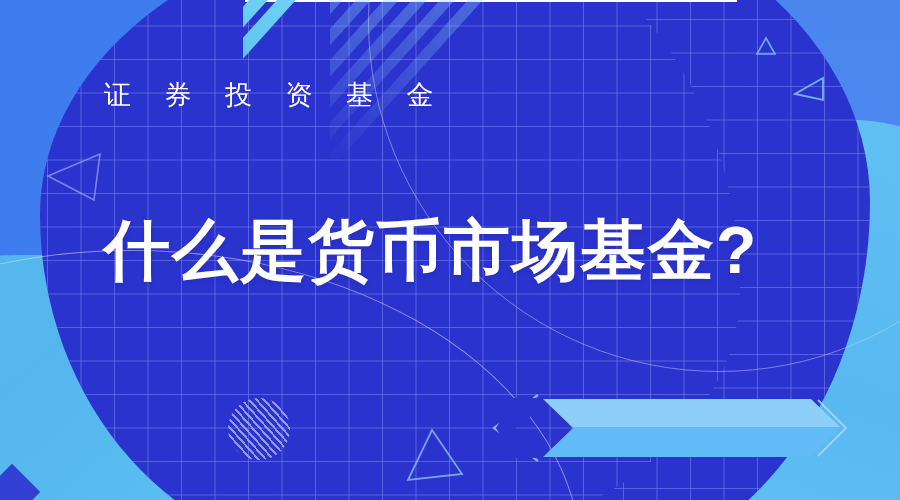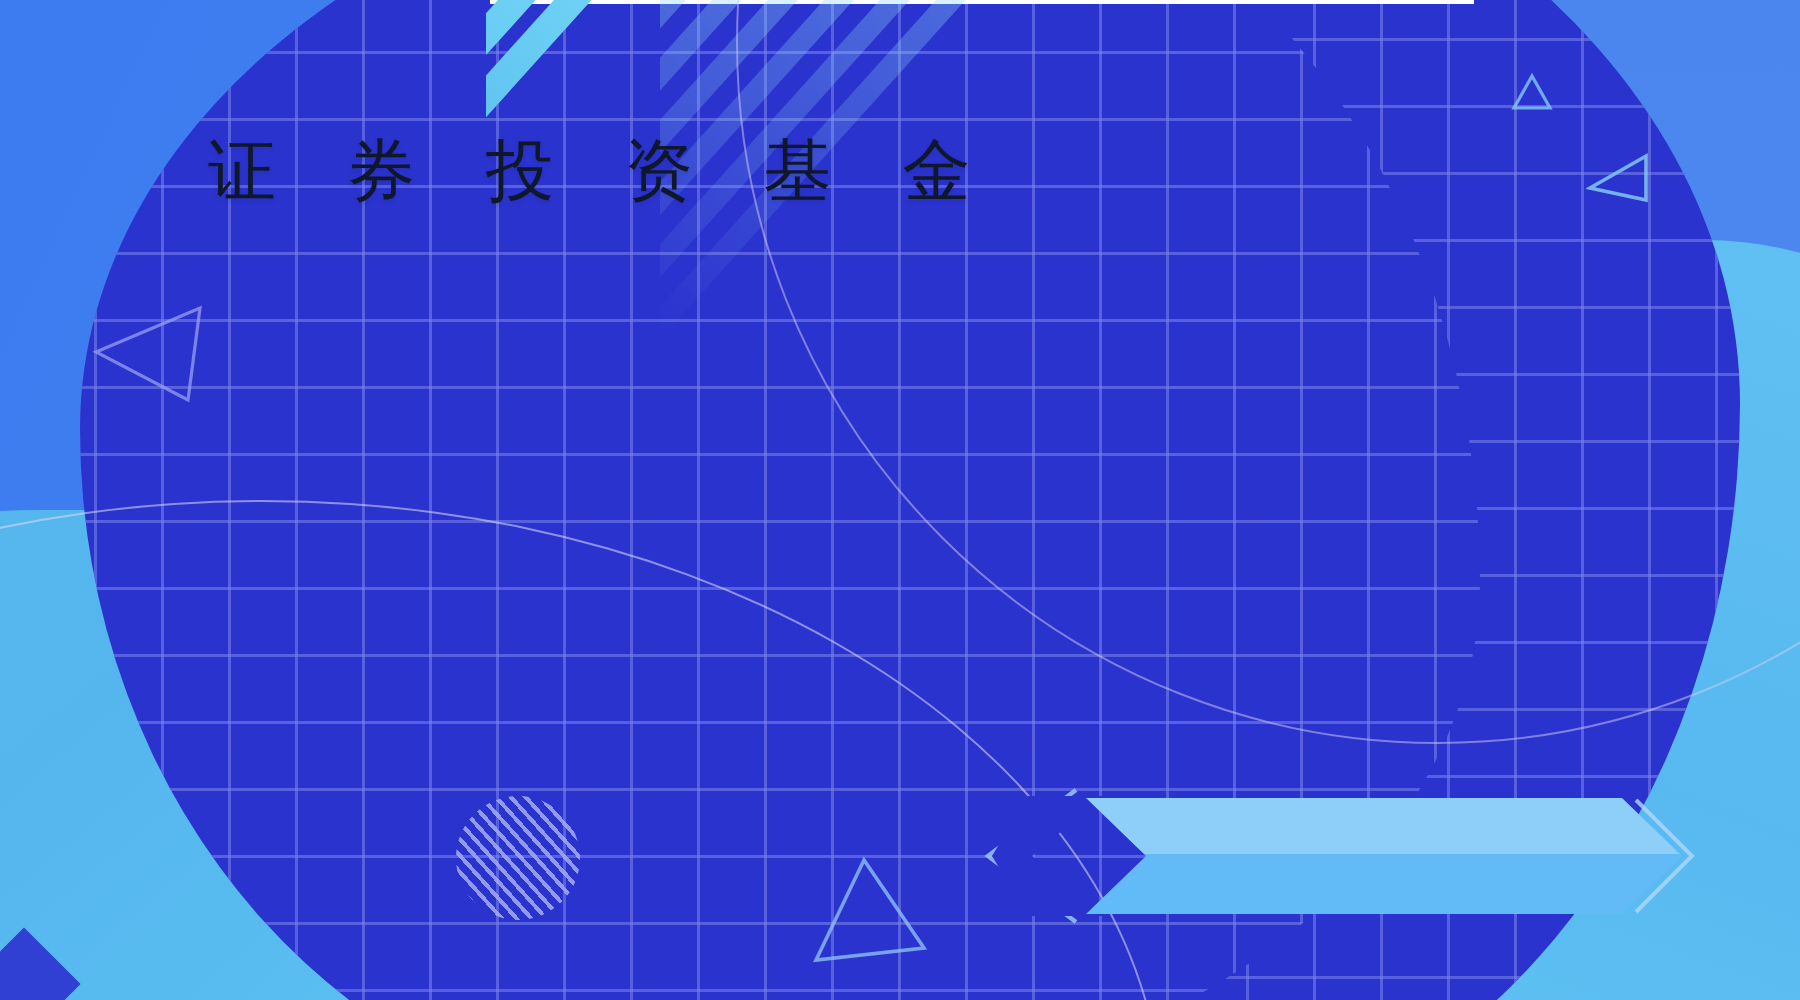--- a/index.html
+++ b/index.html
@@ -122,24 +122,24 @@
       rgba(163,172,240,.85) 0px,rgba(163,172,240,.85) 2px,
       rgba(43,51,206,0) 2px,rgba(43,51,206,0) 5.5px);
   }
 
   
   .tri{ position:absolute; }
   .tri svg{ display:block; }
 
   
   .subtitle{
-    position:absolute; left:104px; top:63px;
-    font-size:34px;
+    position:absolute; left:104px; top:77px;
+    font-size:27px;
     letter-spacing:13px;
-    color:#0f172a;
+    color:#ffffff;
     font-weight:400;
     text-shadow:0 1px 2px rgba(20,30,120,.18);
     white-space:nowrap;
   }
   .title{
     position:absolute; left:104px; top:206px;
     font-size:66px;
     font-weight:bold;
     color:#ffffff;
     letter-spacing:2px;
@@ -239,20 +239,21 @@
   <div class="tri" style="left:793px;top:76px;">
     <svg width="32" height="26" viewBox="0 0 32 26">
       <polygon points="30,2 30,24 2,18" fill="none" stroke="rgba(130,200,245,.85)" stroke-width="1.8"></polygon>
     </svg>
   </div>
 
   <div class="dia" style="left:-8px;top:472px;width:40px;height:40px;transform:rotate(45deg);opacity:.9;"></div>
 
   <div class="subtitle">证 券 投 资 基 金</div>
 
+  <div class="title">什么是货币市场基金?</div>
 
   <div class="ribbon-wrap">
 
     <div class="chev-outline">
       <svg width="64" height="72" viewBox="0 0 64 72">
         <polyline points="58,3 14,36 58,69" fill="none" stroke="rgba(150,200,245,.85)" stroke-width="2.2"></polyline>
       </svg>
     </div>
 
     <div class="chev-solid">

